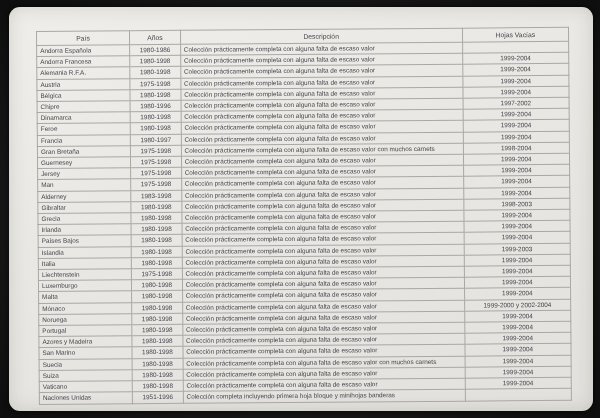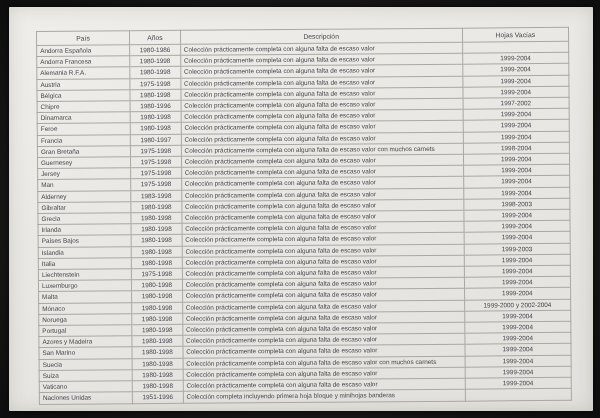--- a/index.html
+++ b/index.html
@@ -10,21 +10,21 @@
     background:radial-gradient(ellipse at 50% 50%, #242424 0%, #161616 70%, #0e0e0e 100%);
     overflow:hidden;
     font-family:"Liberation Sans", sans-serif;
   }
   .paper{
     position:absolute;
     left:9px;top:7px;
     width:584px;height:404px;
     background:linear-gradient(160deg,#efeeea 0%, #e9e8e4 40%, #e2e1dd 100%);
     box-shadow:0 0 6px rgba(0,0,0,0.8), inset 0 0 18px rgba(120,118,110,0.25);
-    border-radius:1px;
+    border-radius:11px;
   }
   .doc-table{
     position:absolute;
     left:27px;top:24px;
     width:533px;
     border-collapse:collapse;
     table-layout:fixed;
     transform:rotate(-0.45deg);
     transform-origin:left top;
   }

